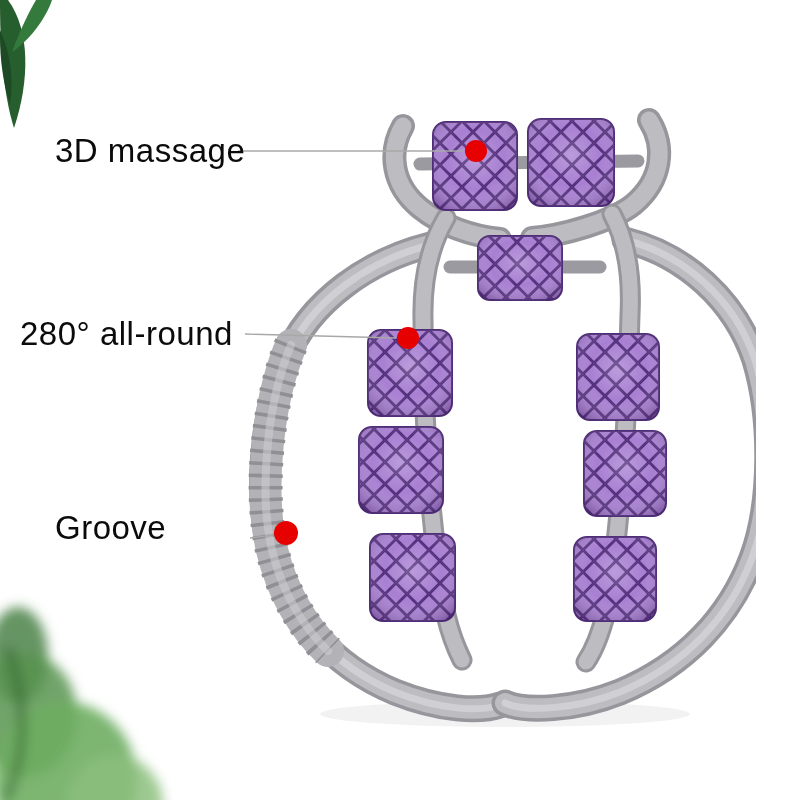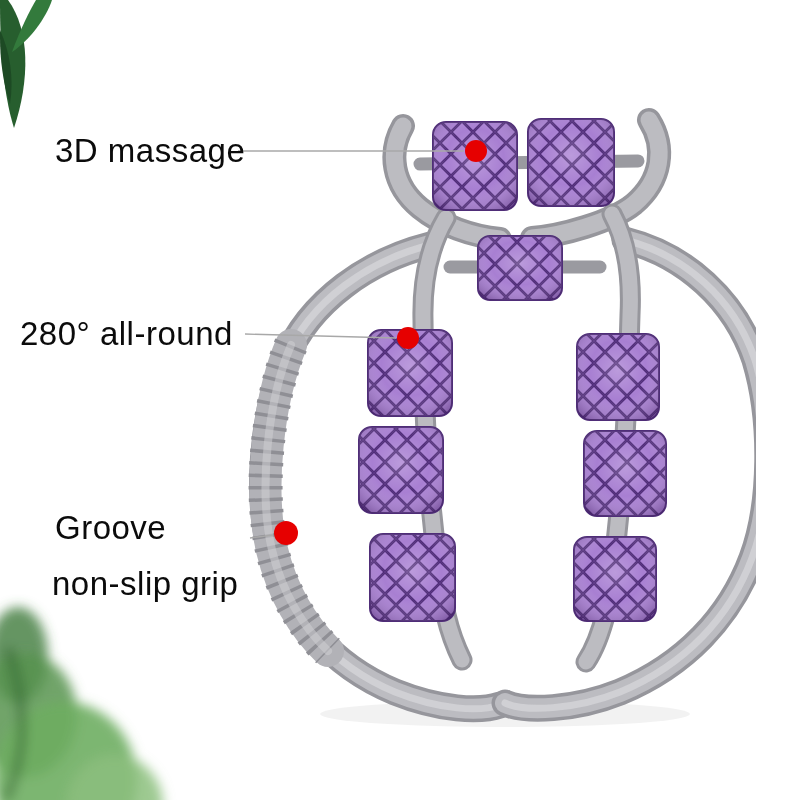--- a/index.html
+++ b/index.html
@@ -160,14 +160,13 @@
       <circle cx="286" cy="533" r="12" fill="#e60000"></circle>
     </g>
   </svg>
 
   <div class="label" id="label-massage">3D massage</div>
 
   <div class="label" id="label-allround">280° all-round</div>
 
   <div class="label" id="label-groove-1">Groove</div>
 
-  <div class="label" id="label-groove-2">non-slip grip</div>
 </div>
 
 </body></html>

